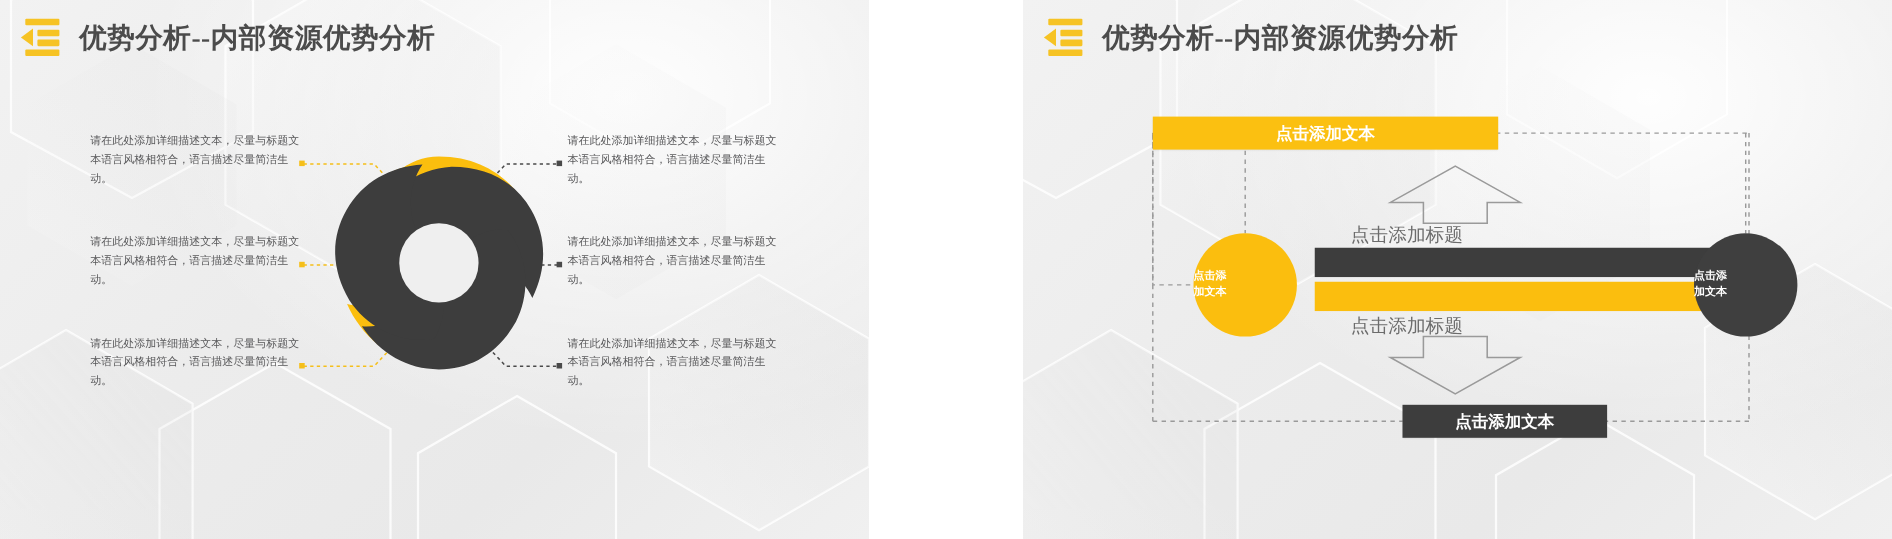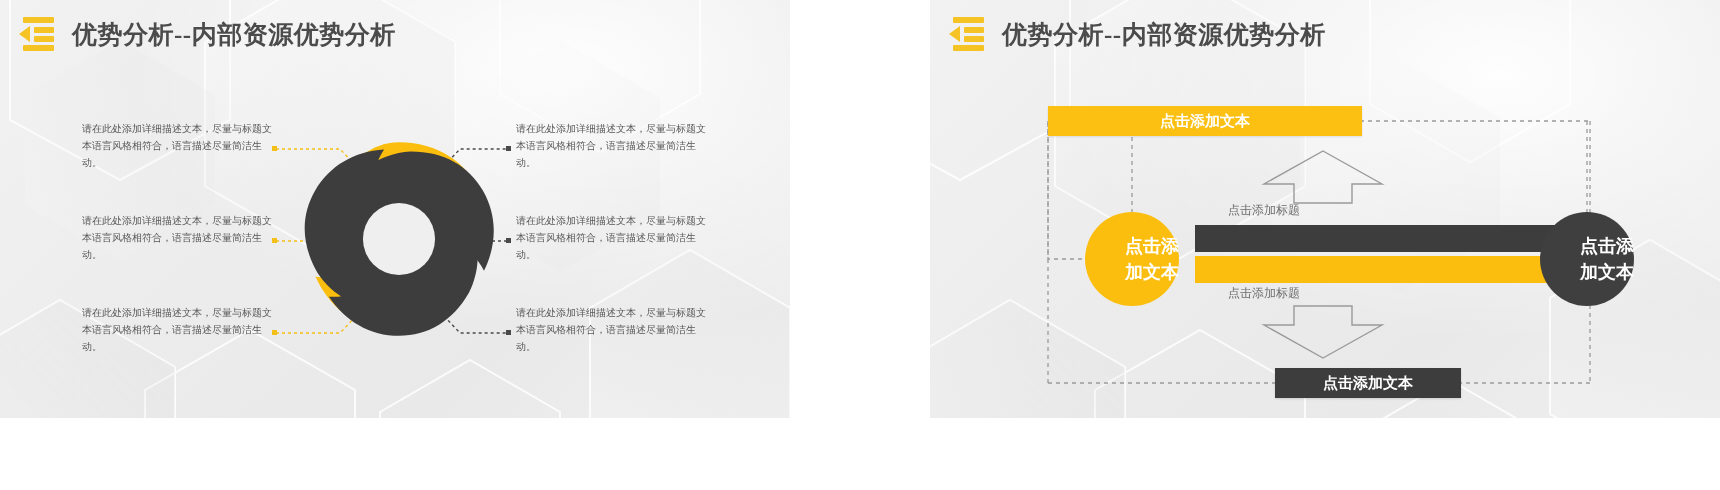--- a/index.html
+++ b/index.html
@@ -15,21 +15,21 @@
   }
   .deck {
     position: relative;
     width: 1720px;
     height: 490px;
     display: flex;
   }
   .slide {
     position: relative;
     width: 790px;
-    height: 418px;
+    height: 490px;
     overflow: hidden;
     background:
       radial-gradient(ellipse at 72% 18%, rgba(255,255,255,0.95) 0%, rgba(255,255,255,0) 55%),
       linear-gradient(135deg, #f2f2f2 0%, #ececec 40%, #e9e9e9 70%, #f0f0f0 100%);
     font-family: Liberation Serif, serif;
   }
   .slide.right { width: 790px; }
   .gap {
     width: 140px;
     height: 490px;
@@ -144,42 +144,42 @@
     box-shadow: 0 1px 2px rgba(0,0,0,0.12);
   }
 
   .circle {
     position: absolute;
     width: 94px;
     height: 94px;
     border-radius: 50%;
     display: flex;
     flex-direction: column;
-    align-items: flex-end;
+    align-items: flex-start;
     justify-content: center;
-    font-size: 18px;
+    font-size: 10px;
     font-weight: bold;
     color: #ffffff;
     line-height: 1.45;
     text-align: center;
   }
   .circle.yellow { left: 155px; top: 212px; background: #fbbe0e; }
   .circle.dark   { left: 610px; top: 212px; background: #3f3f3f; }
 
   .hbar { position: absolute; }
   .hbar.dark-left  { left: 265px; top: 225px; }
   .hbar.yellow-right { left: 265px; top: 256px; }
 
   .updown { position: absolute; }
   .up-arrow   { left: 330px; top: 148px; }
   .down-arrow { left: 330px; top: 303px; }
 
   .arrow-caption {
     position: absolute;
-    font-size: 12px;
+    font-size: 17px;
     color: #6c6c6c;
     white-space: nowrap;
   }
   .cap-top    { left: 298px; top: 202px; }
   .cap-bottom { left: 298px; top: 285px; }
 </style>
 </head>
 <body>
 
 <div class="deck">

